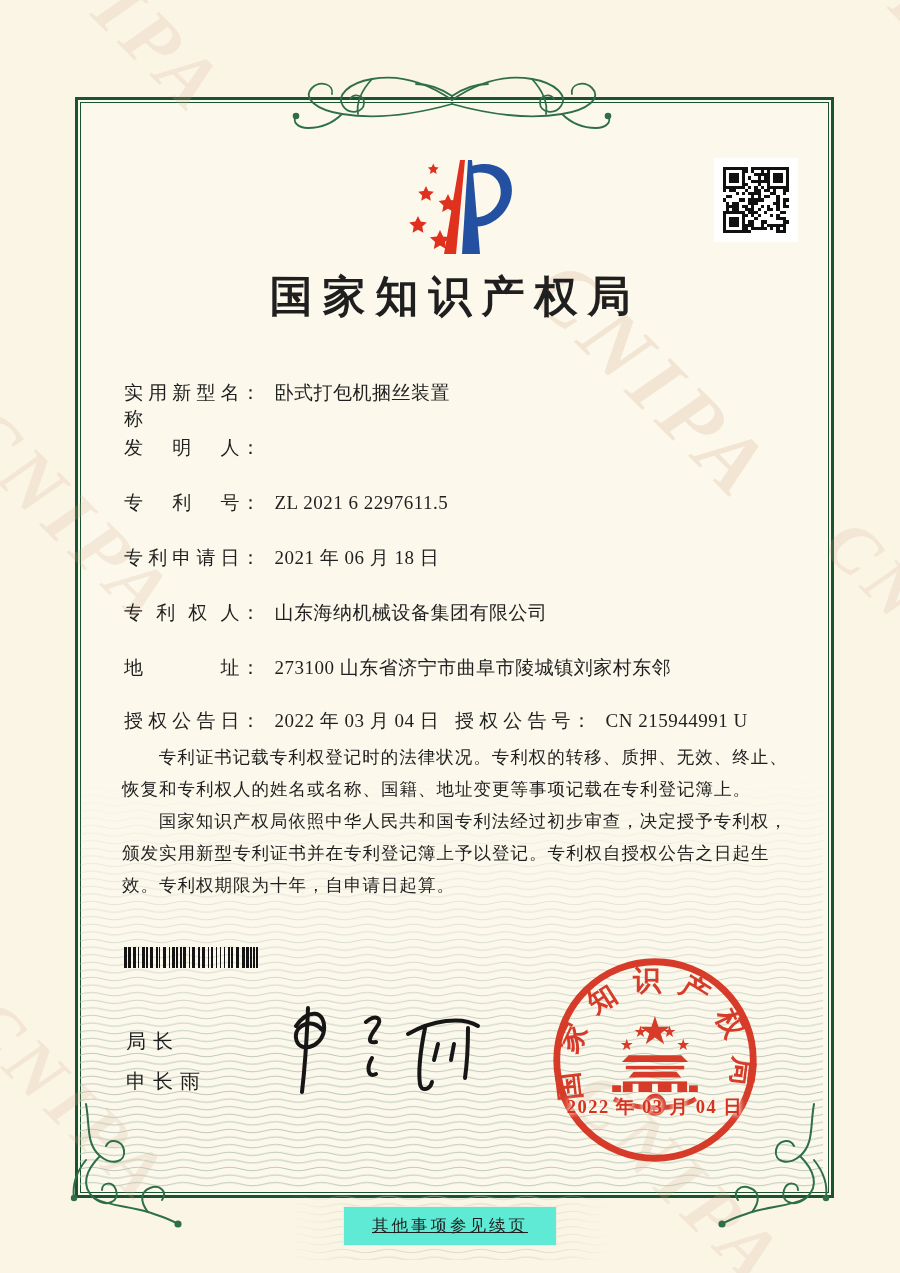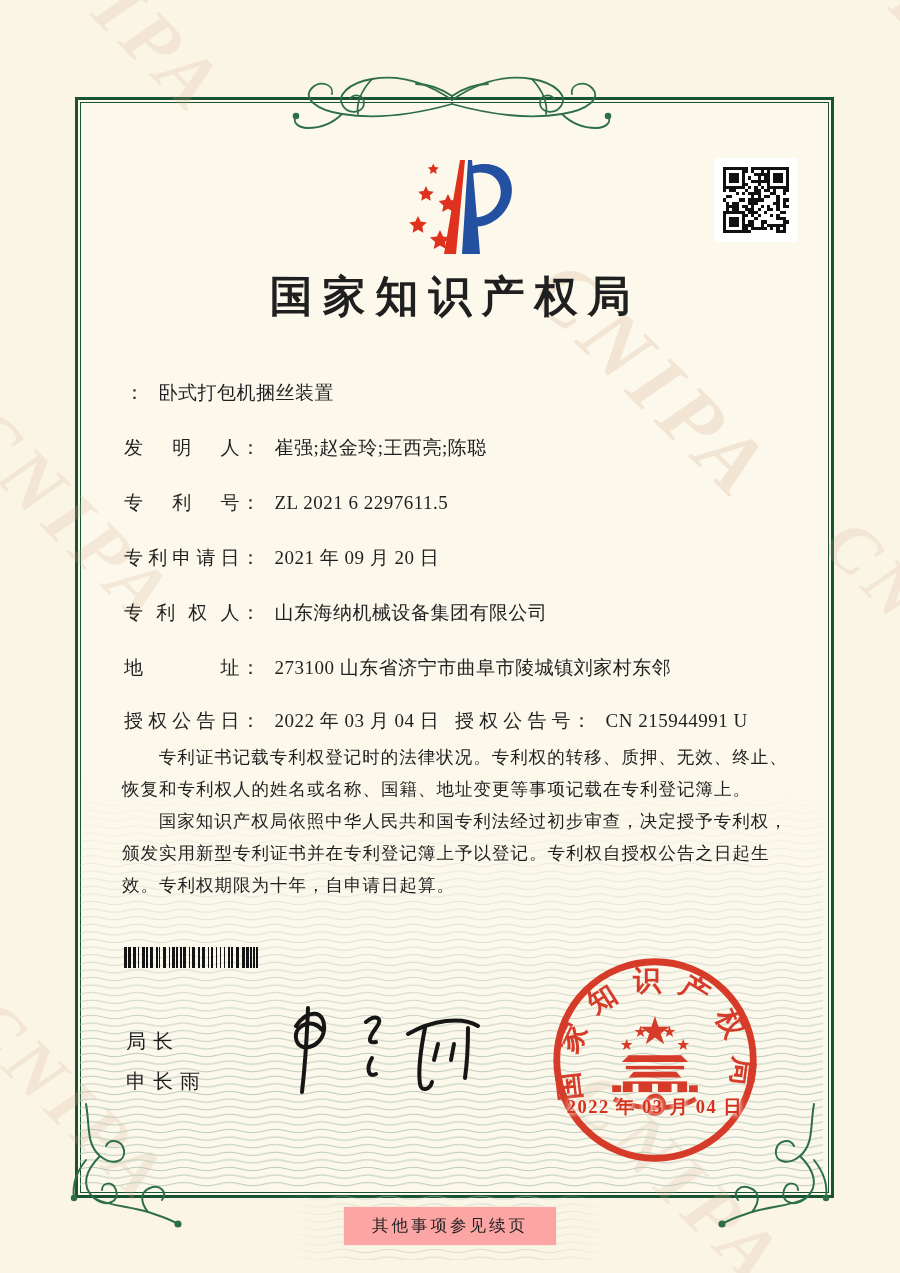--- a/index.html
+++ b/index.html
@@ -37,22 +37,22 @@
   .barcode{position:absolute;left:124px;top:947px;width:240px;height:21px;display:flex;overflow:hidden;}
   .barcode div{flex:0 0 auto;height:100%;}
   .director-title{position:absolute;left:126px;top:1028px;font-size:20px;letter-spacing:7px;}
   .director-name{position:absolute;left:126px;top:1068px;font-size:20px;letter-spacing:7px;}
   .sig{position:absolute;left:262px;top:1000px;}
   .seal{position:absolute;left:548px;top:953px;opacity:.95;}
   .seal-date{position:absolute;left:552px;top:1094px;width:206px;text-align:center;color:#d5321f;
       font-size:18.5px;font-weight:700;letter-spacing:1.5px;z-index:4;
       text-shadow:0 0 4px #fcf9ec,0 0 6px #fcf9ec;}
   .page-num{position:absolute;left:0;top:1157px;width:100%;text-align:center;font-size:15.5px;letter-spacing:2px;}
-  .cont-box{position:absolute;left:50%;top:1206px;transform:translateX(-50%);background:#fca5a5;
-      border:1px solid #f1ecdb;padding:8px 28px;font-size:16.5px;letter-spacing:3px;z-index:4;}
+  .cont-box{position:absolute;left:50%;top:1206px;transform:translateX(-50%);background:#5eead4;
+      border:1px solid #f1ecdb;padding:8px 28px;font-size:16.5px;letter-spacing:3px;z-index:4;text-decoration:underline;}
   .ornament{position:absolute;z-index:2;}
 </style>
 </head>
 <body>
 
 <div class="page">
 
   <div class="wm" style="left:-20px;top:-40px;font-size:78px;">CNIPA</div>
   <div class="wm" style="left:770px;top:-60px;font-size:64px;">CNIPA</div>
   <div class="wm" style="left:505px;top:330px;font-size:86px;color:rgba(214,168,138,.24);">CNIPA</div>
@@ -572,37 +572,37 @@
           <div style="background: rgb(17, 17, 17);"></div>
           <div style="background: rgb(17, 17, 17);"></div>
           <div style="background: rgb(17, 17, 17);"></div>
           <div></div>
         </div>
     </div>
 
     <div class="title">国家知识产权局</div>
 
     <div class="field-row" style="top:380px">
+      <span class="f-label">实用新型名称</span>
         <span class="f-colon">：</span>
       <span class="f-value">卧式打包机捆丝装置</span>
     </div>
     <div class="field-row" style="top:435px">
       <span class="f-label">发明人</span>
         <span class="f-colon">：</span>
-      <span class="f-value">崔强;赵金玲;王西亮;陈聪</span>
     </div>
     <div class="field-row" style="top:490px">
       <span class="f-label">专利号</span>
         <span class="f-colon">：</span>
       <span class="f-value">ZL 2021 6 2297611.5</span>
     </div>
     <div class="field-row" style="top:545px">
       <span class="f-label">专利申请日</span>
         <span class="f-colon">：</span>
-      <span class="f-value">2021 年 09 月 20 日</span>
+      <span class="f-value">2021 年 06 月 18 日</span>
     </div>
     <div class="field-row" style="top:600px">
       <span class="f-label">专利权人</span>
         <span class="f-colon">：</span>
       <span class="f-value">山东海纳机械设备集团有限公司</span>
     </div>
     <div class="field-row" style="top:655px">
       <span class="f-label">地址</span>
         <span class="f-colon">：</span>
       <span class="f-value">273100  山东省济宁市曲阜市陵城镇刘家村东邻</span>

